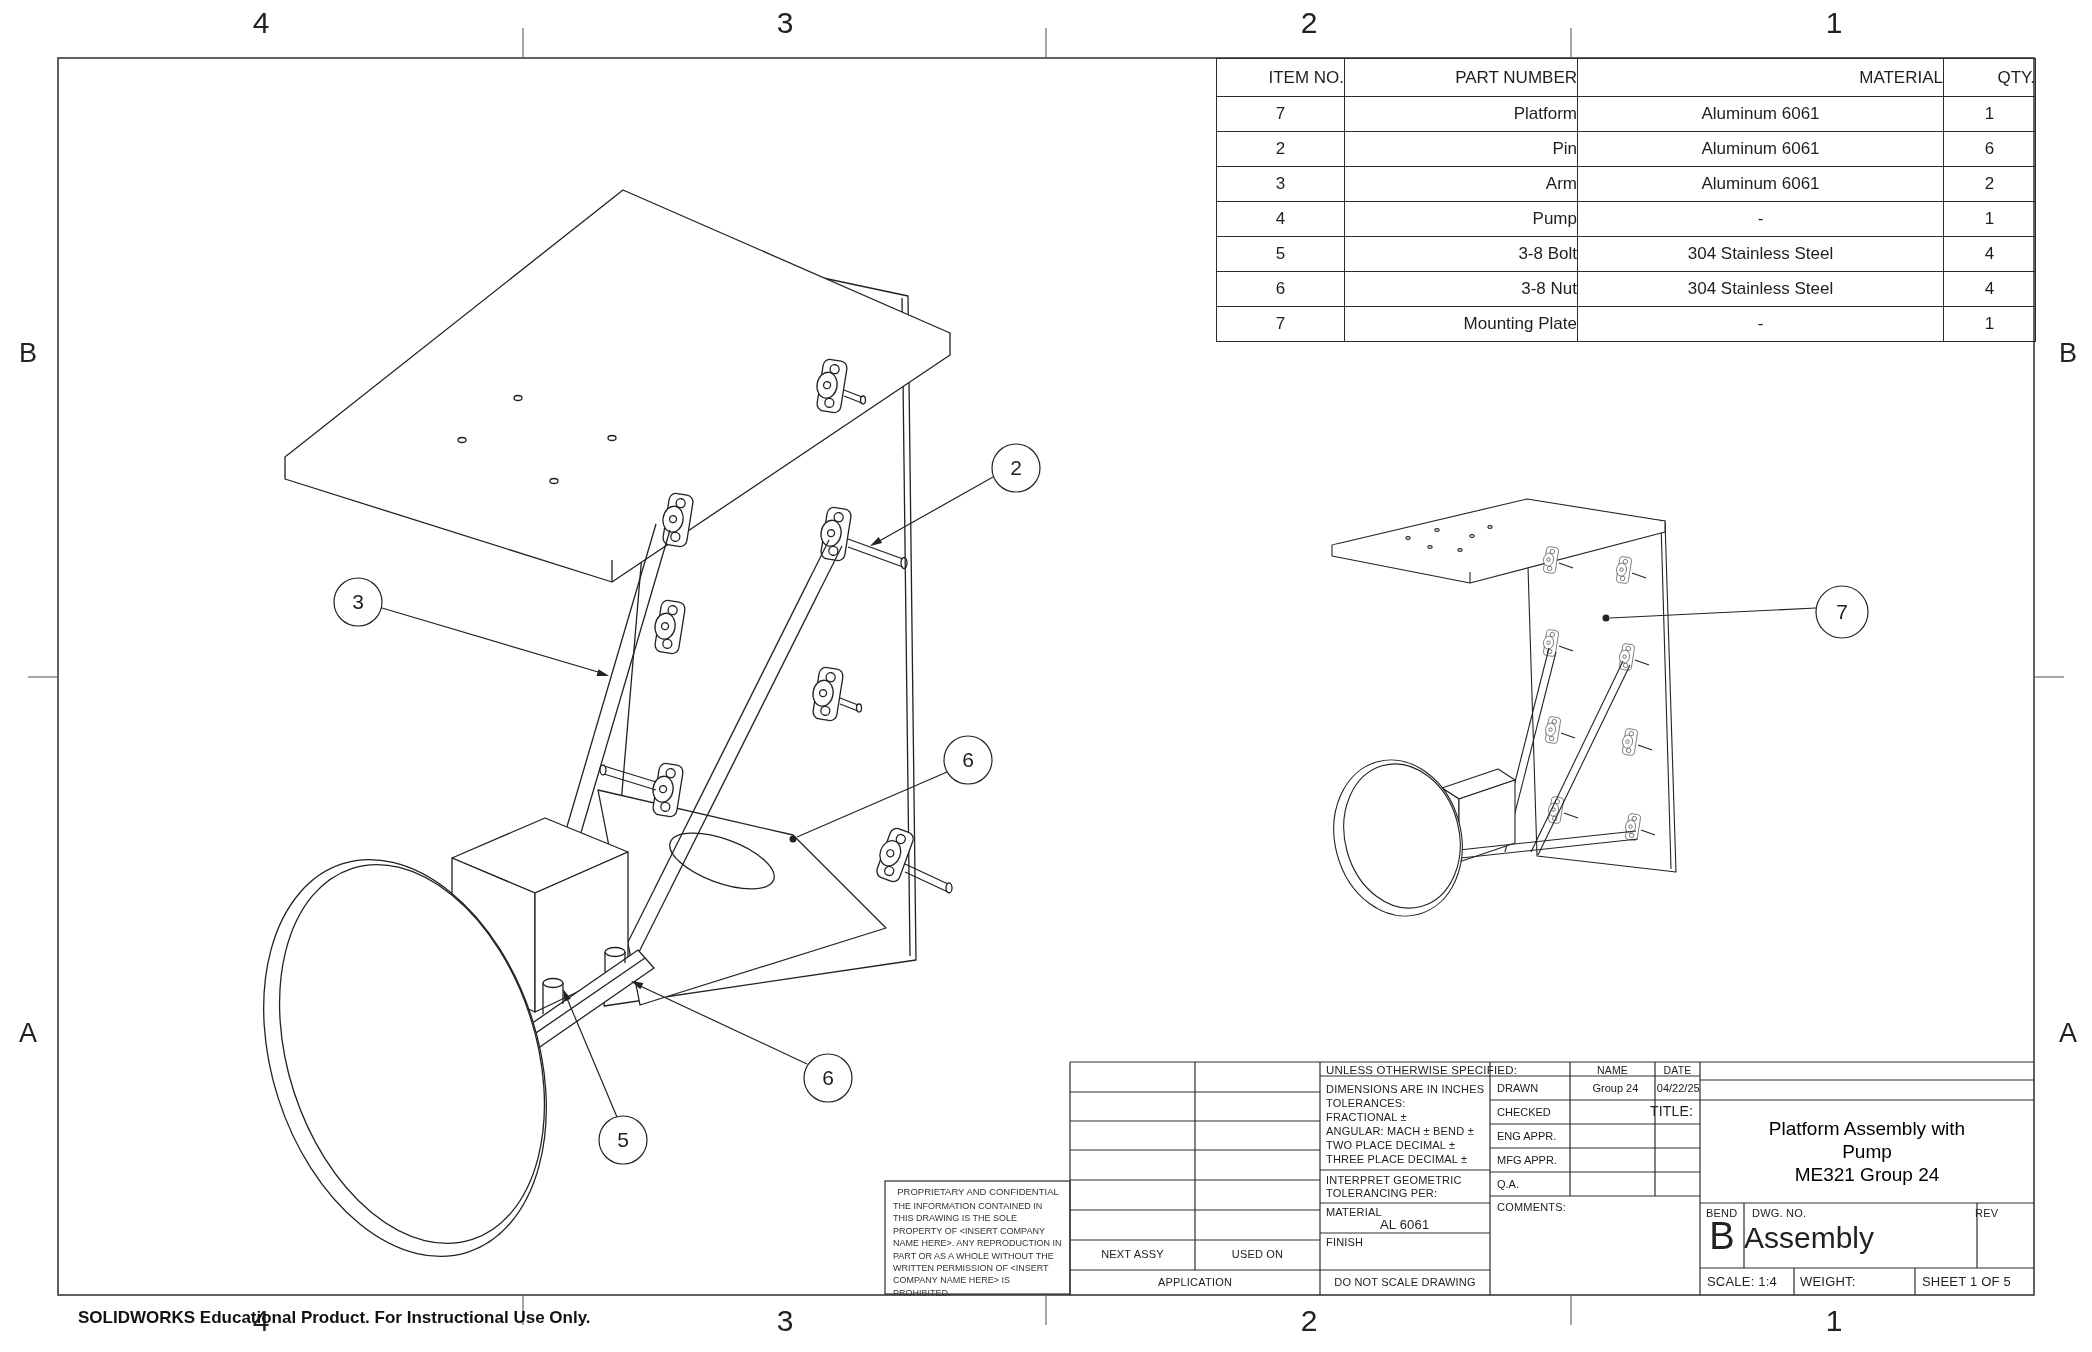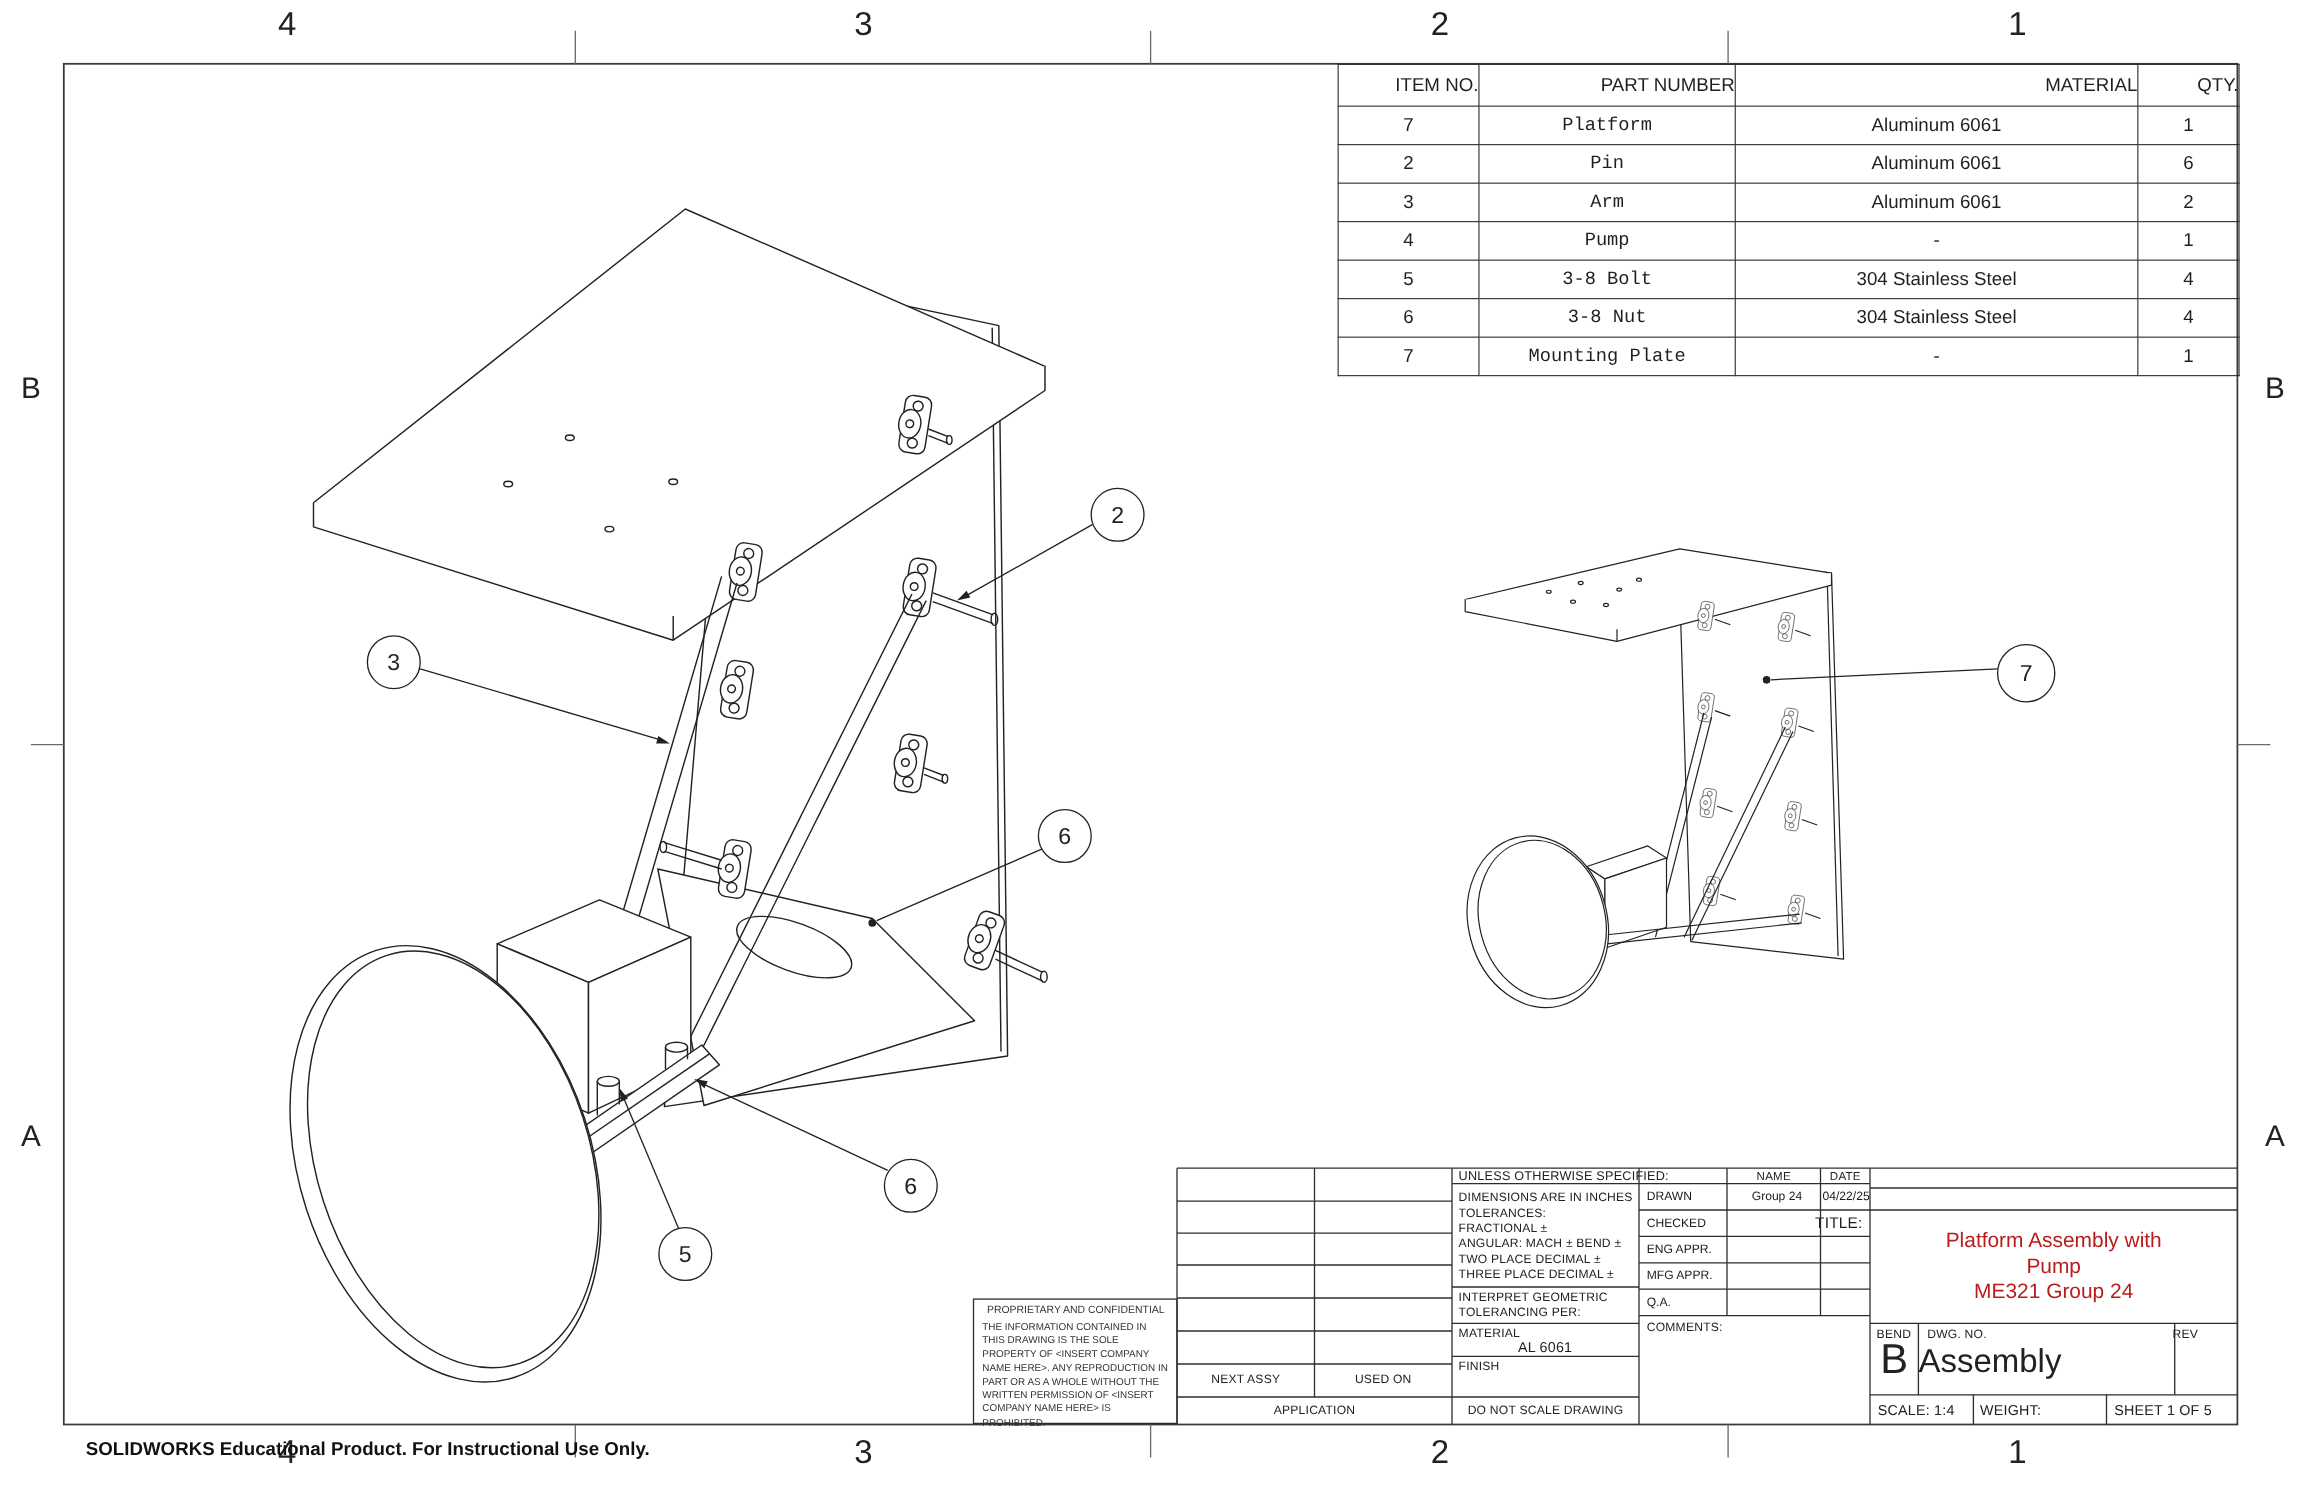--- a/index.html
+++ b/index.html
@@ -10,32 +10,32 @@
   .zone{position:absolute;width:64px;height:40px;text-align:center;
         font-size:30px;color:#222;font-weight:400;}
   .zoneL{position:absolute;width:40px;height:40px;text-align:center;
         font-size:27px;color:#222;}
   
   table.bom{position:absolute;left:1216px;top:58px;width:819px;border-collapse:collapse;
             table-layout:fixed;font-size:17px;color:#1f1f1f;}
   table.bom th, table.bom td{border:1.5px solid #2b2b2b;font-weight:400;
             height:34px;padding:0;white-space:nowrap;overflow:hidden;}
   table.bom th{height:37px;text-align:right;}
-  td.c{text-align:center;} td.l{text-align:center;padding-left:9px;font-family:Liberation Mono, monospace;}
+  td.c{text-align:center;} td.l{text-align:right;padding-left:9px;}
   
   .tb{position:absolute;font-size:11px;color:#222;letter-spacing:0.2px;white-space:nowrap;}
   .ctr{text-align:center;}
   .approw{display:flex;height:24px;align-items:center;}
   .approw .al{width:80px;padding-left:7px;font-size:11px;}
   .approw .an{width:85px;text-align:center;font-size:11px;}
   .approw .ad{width:45px;text-align:center;font-size:11px;}
   .prop-body{font-size:9px;line-height:12.4px;color:#333;}
   .footer{position:absolute;left:78px;top:1308px;font-size:17px;font-weight:bold;color:#111;}
   .titleline{position:absolute;left:1706px;width:322px;text-align:center;
-             font-size:19px;color:#b91c1c;}
+             font-size:19px;color:#000000;}
 </style>
 </head>
 <body>
 
 <div class="sheet">
 
   <svg width="2092" height="1352" viewBox="0 0 2092 1352">
     <g stroke="#3a3a3a" stroke-width="1.6" fill="none">
       <rect x="58" y="58" width="1976" height="1237"></rect>
     </g>

